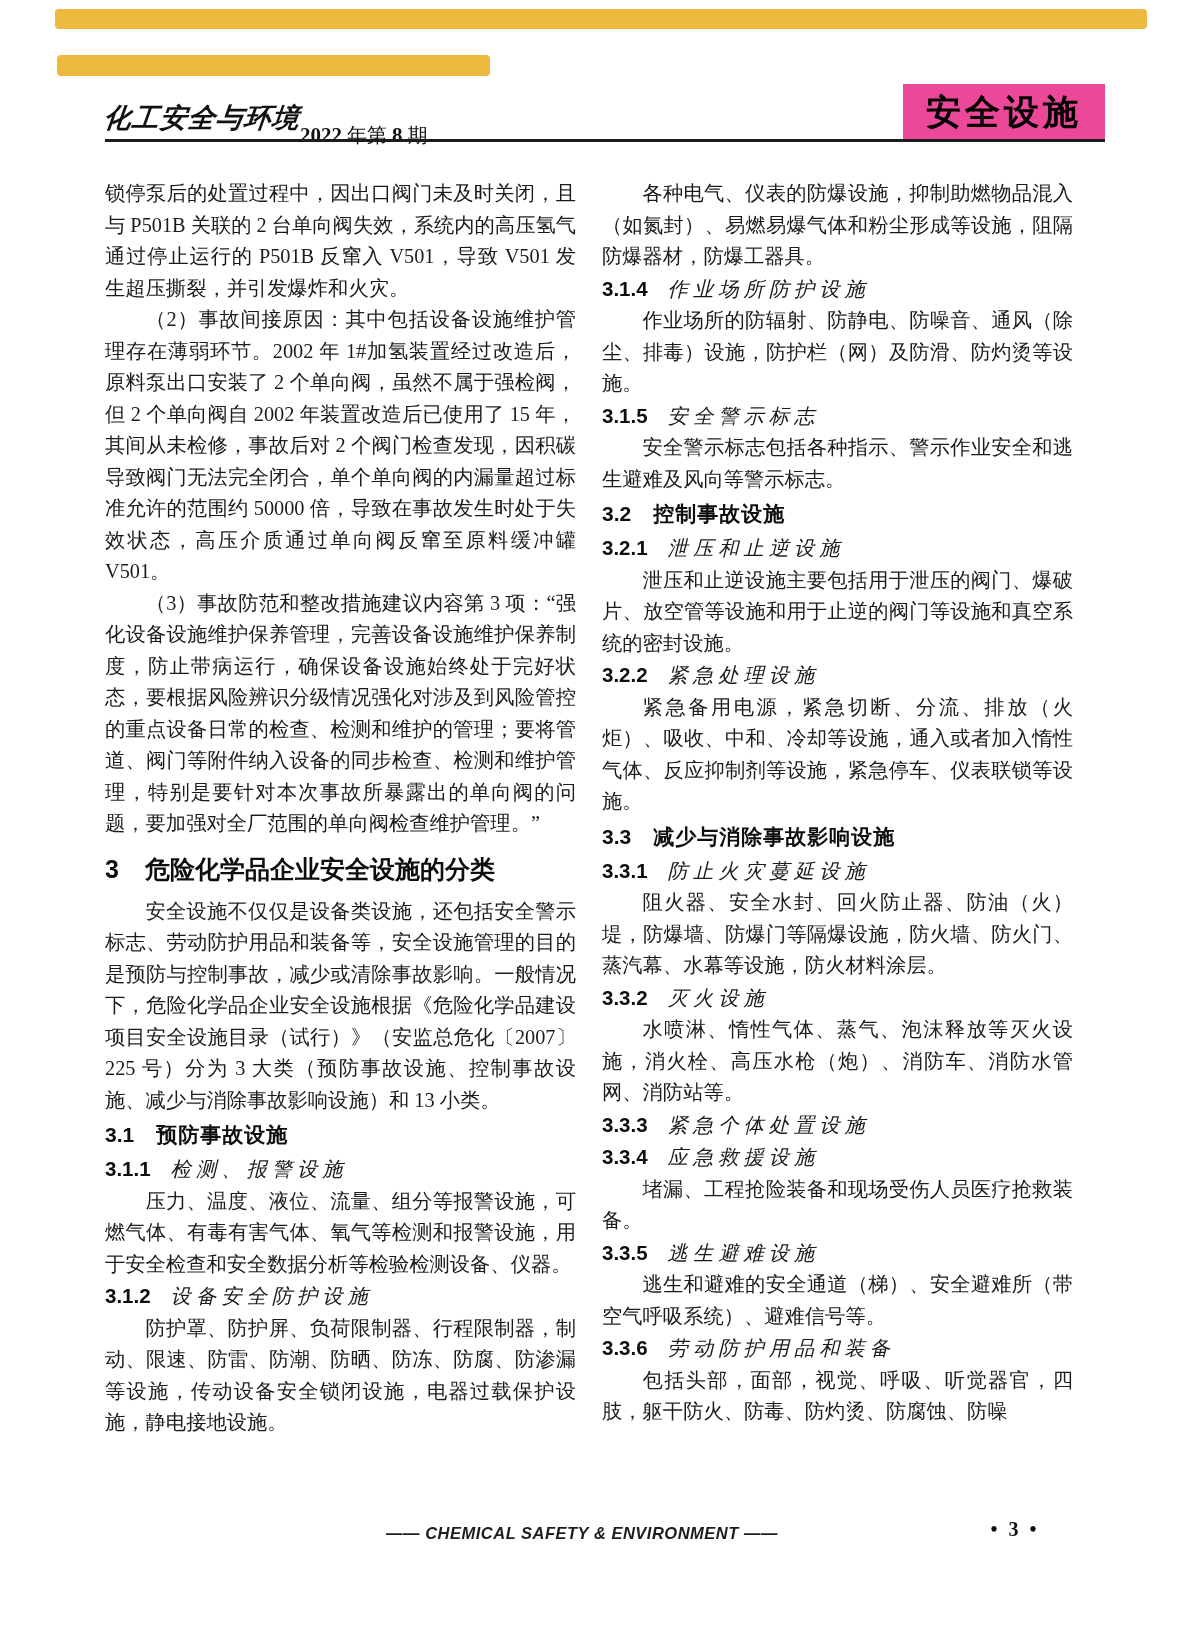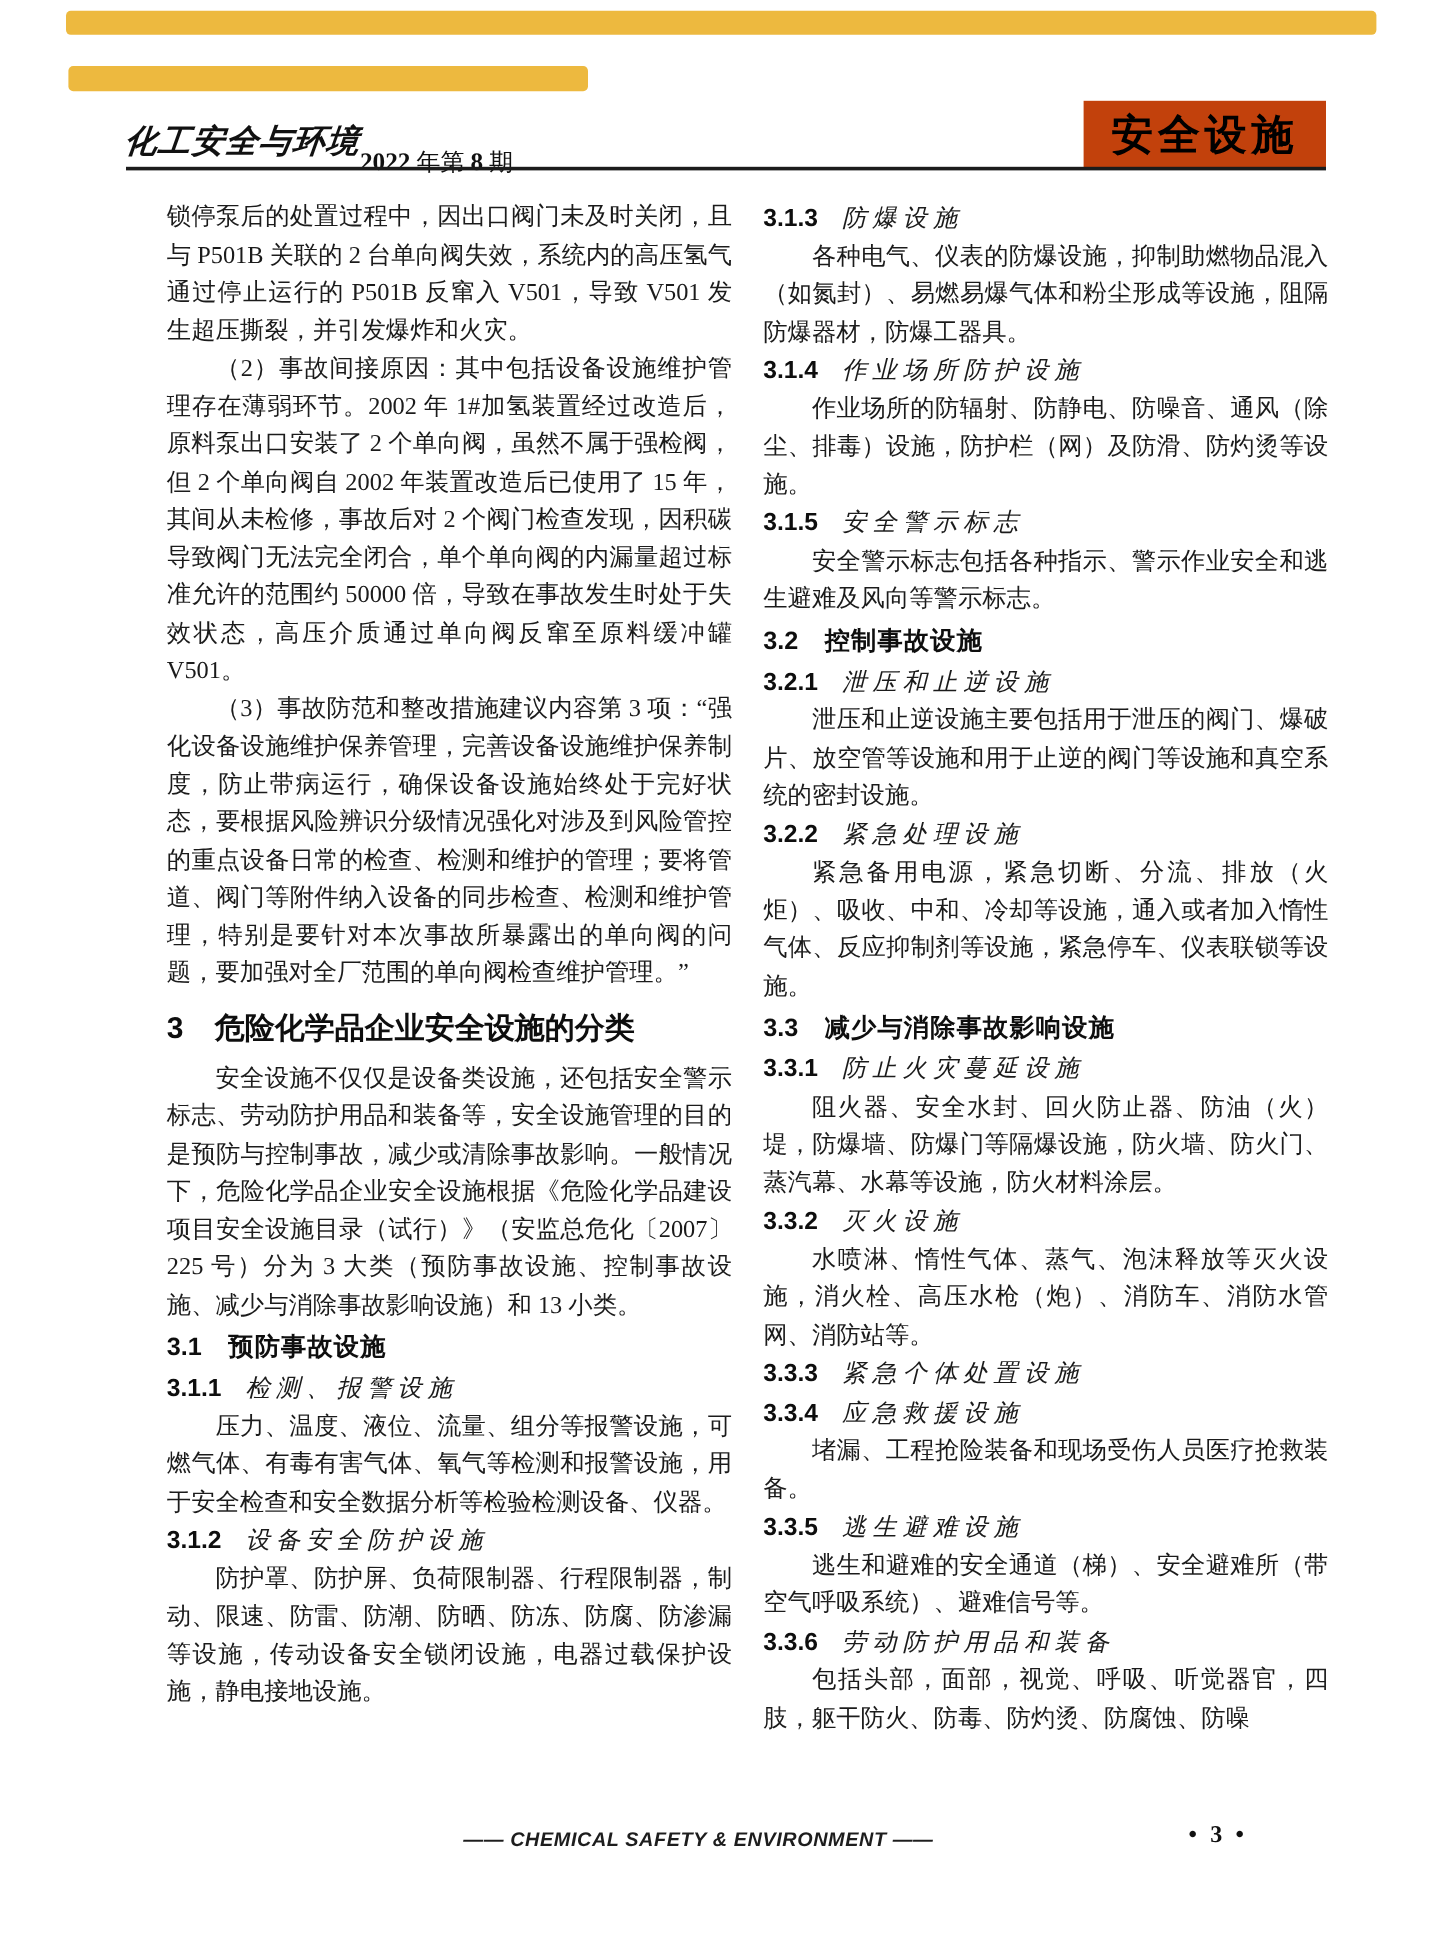--- a/index.html
+++ b/index.html
@@ -25,22 +25,22 @@
     display:flex;align-items:center;justify-content:center;
   }
   .section-box .label{
     font-family:"Liberation Sans","DejaVu Sans",sans-serif;font-weight:bold;
     font-size:35px;letter-spacing:4px;color:#000;white-space:nowrap;
   }
   .header-rule{position:absolute;left:105px;top:139px;width:1000px;height:3px;}
 
   
   .col{
-    position:absolute;top:166px;width:471px;
-    font-size:20.3px;line-height:31.5px;text-align:justify;margin-left:34px;
+    position:absolute;top:178px;width:471px;
+    font-size:20.3px;line-height:31.5px;text-align:justify;
   }
   #col-left{left:105px;}
   #col-right{left:602px;}
   .col p{margin:0;text-indent:2em;}
   .col p.cont{text-indent:0;}
   .col .h1{margin:14px 0 12px;font-family:"Liberation Sans","DejaVu Sans",sans-serif;
     font-weight:bold;font-size:25px;line-height:30px;color:#0e0e0e;text-align:left;}
   .col .h1 .title{margin-left:26px;text-align:center;}
   .col .h2{margin:3px 0 2px;font-family:"Liberation Sans","DejaVu Sans",sans-serif;
     font-weight:bold;font-size:21px;line-height:32px;color:#0e0e0e;text-align:left;}
@@ -65,40 +65,39 @@
 </head>
 <body style="color: rgb(27, 27, 27);">
 
 <div class="hl" id="hl-top" style="background: rgb(237, 185, 63);"></div>
 <div class="hl" id="hl-left" style="background: rgb(237, 185, 63);"></div>
 
 <div class="journal-logo">化工安全与环境</div>
 
 <div class="issue-info"><span class="b">2022</span><span> 年第 </span><span class="b">8</span><span> 期</span></div>
 
-<div class="section-box" style="background: #c2410c;">
+<div class="section-box" style="background: #ec4899;">
   <span class="label">安全设施</span>
 </div>
 
 <div class="header-rule" style="background: rgb(28, 28, 28);"></div>
 
 <div class="col" id="col-left">
     <p class="cont">锁停泵后的处置过程中，因出口阀门未及时关闭，且与 P501B 关联的 2 台单向阀失效，系统内的高压氢气通过停止运行的 P501B 反窜入 V501，导致 V501 发生超压撕裂，并引发爆炸和火灾。</p>
     <p>（2）事故间接原因：其中包括设备设施维护管理存在薄弱环节。2002 年 1#加氢装置经过改造后，原料泵出口安装了 2 个单向阀，虽然不属于强检阀，但 2 个单向阀自 2002 年装置改造后已使用了 15 年，其间从未检修，事故后对 2 个阀门检查发现，因积碳导致阀门无法完全闭合，单个单向阀的内漏量超过标准允许的范围约 50000 倍，导致在事故发生时处于失效状态，高压介质通过单向阀反窜至原料缓冲罐 V501。</p>
     <p>（3）事故防范和整改措施建议内容第 3 项：“强化设备设施维护保养管理，完善设备设施维护保养制度，防止带病运行，确保设备设施始终处于完好状态，要根据风险辨识分级情况强化对涉及到风险管控的重点设备日常的检查、检测和维护的管理；要将管道、阀门等附件纳入设备的同步检查、检测和维护管理，特别是要针对本次事故所暴露出的单向阀的问题，要加强对全厂范围的单向阀检查维护管理。”</p>
     <div class="h1"><span class="num">3</span><span class="title">危险化学品企业安全设施的分类</span></div>
     <p>安全设施不仅仅是设备类设施，还包括安全警示标志、劳动防护用品和装备等，安全设施管理的目的是预防与控制事故，减少或清除事故影响。一般情况下，危险化学品企业安全设施根据《危险化学品建设项目安全设施目录（试行）》（安监总危化〔2007〕225 号）分为 3 大类（预防事故设施、控制事故设施、减少与消除事故影响设施）和 13 小类。</p>
     <div class="h2"><span class="num">3.1</span><span class="title">预防事故设施</span></div>
     <div class="h3"><span class="num">3.1.1</span><span class="title">检测、报警设施</span></div>
     <p>压力、温度、液位、流量、组分等报警设施，可燃气体、有毒有害气体、氧气等检测和报警设施，用于安全检查和安全数据分析等检验检测设备、仪器。</p>
     <div class="h3"><span class="num">3.1.2</span><span class="title">设备安全防护设施</span></div>
     <p>防护罩、防护屏、负荷限制器、行程限制器，制动、限速、防雷、防潮、防晒、防冻、防腐、防渗漏等设施，传动设备安全锁闭设施，电器过载保护设施，静电接地设施。</p>
   </div>
 <div class="col" id="col-right">
-    <div class="h3"><span class="num">3.1.3</span><span class="title">防爆设施</span></div>
     <p>各种电气、仪表的防爆设施，抑制助燃物品混入（如氮封）、易燃易爆气体和粉尘形成等设施，阻隔防爆器材，防爆工器具。</p>
     <div class="h3"><span class="num">3.1.4</span><span class="title">作业场所防护设施</span></div>
     <p>作业场所的防辐射、防静电、防噪音、通风（除尘、排毒）设施，防护栏（网）及防滑、防灼烫等设施。</p>
     <div class="h3"><span class="num">3.1.5</span><span class="title">安全警示标志</span></div>
     <p>安全警示标志包括各种指示、警示作业安全和逃生避难及风向等警示标志。</p>
     <div class="h2"><span class="num">3.2</span><span class="title">控制事故设施</span></div>
     <div class="h3"><span class="num">3.2.1</span><span class="title">泄压和止逆设施</span></div>
     <p>泄压和止逆设施主要包括用于泄压的阀门、爆破片、放空管等设施和用于止逆的阀门等设施和真空系统的密封设施。</p>
     <div class="h3"><span class="num">3.2.2</span><span class="title">紧急处理设施</span></div>
     <p>紧急备用电源，紧急切断、分流、排放（火炬）、吸收、中和、冷却等设施，通入或者加入惰性气体、反应抑制剂等设施，紧急停车、仪表联锁等设施。</p>

